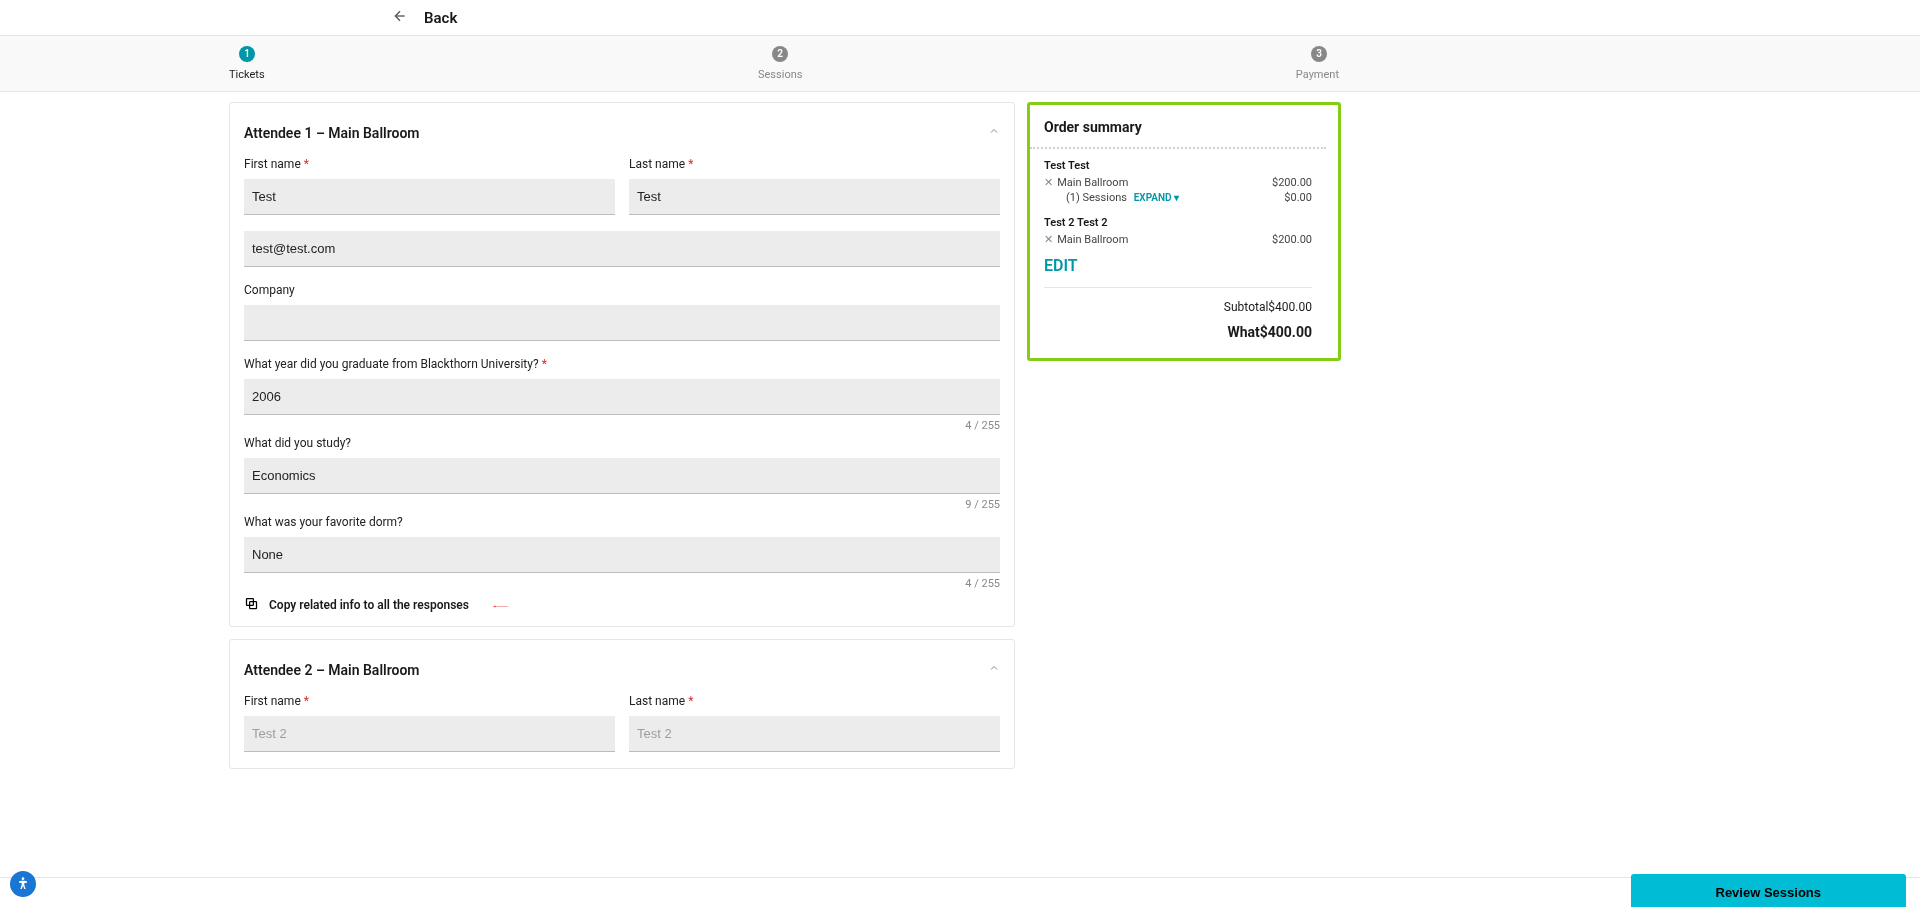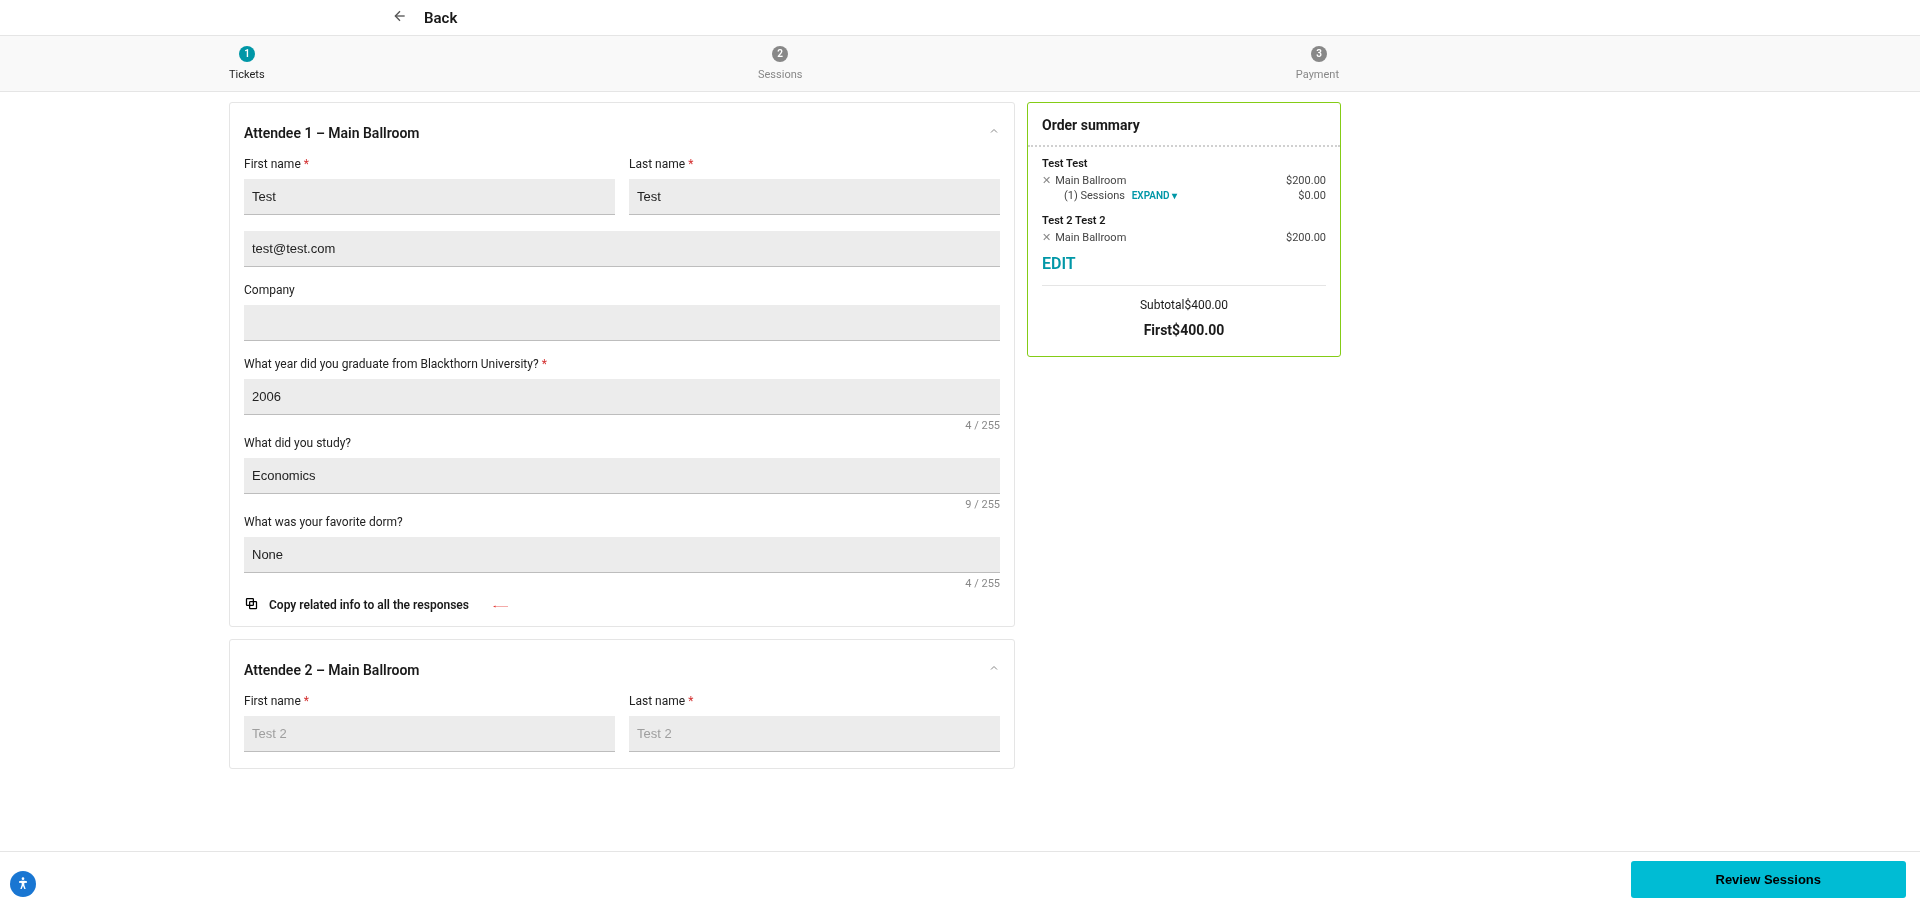--- a/index.html
+++ b/index.html
@@ -117,23 +117,23 @@
   .arrow-annot {
     position: relative;
     margin-left: 14px;
   }
   .arrow-annot svg { position: absolute; top: -6px; left: 0; }
   .right-col {
     width: 314px;
     margin-left: 0;
   }
   .summary-card {
-    border: 1px solid #84cc16;
+    border: 3px solid #84cc16;
     border-radius: 3px;
-    padding: 14px 14px 18px 14px;
+    padding: 14px 26px 18px 14px;
     background: #fff;
   }
   .summary-title { font-size: 14px; font-weight: 700; margin-bottom: 12px; }
   .dotted {
     border-top: 2px dotted #d0d0d0;
     margin: 0 -14px 10px -14px;
   }
   .sum-name { font-size: 11px; font-weight: 600; margin-bottom: 4px; }
   .sum-line {
     display: flex;
@@ -144,27 +144,27 @@
     margin-bottom: 2px;
   }
   .sum-line .left { display:flex; align-items:center; gap:4px; }
   .x-icon { color:#888; font-size:11px; }
   .sum-sub { padding-left: 22px; font-size: 11px; color: #444; display:flex; justify-content:space-between;}
   .expand { color: #0097a7; font-size: 10px; font-weight:600; cursor:pointer; margin-left:4px; }
   .expand-chev { color:#0097a7; font-size:10px; }
   .edit-link { color: #0097a7; font-size: 16px; font-weight:600; cursor:pointer; margin-top:8px; display:inline-block;}
   .sum-divider { border-top:1px solid #e5e5e5; margin:12px 0; }
   .sum-total-row {
-    display:flex; justify-content:center; font-size:12px; margin-bottom:10px;
+    display:flex; justify-content:flex-end; font-size:12px; margin-bottom:10px;
   }
   .sum-total-row.heavy { font-size:14px; font-weight:700; margin-bottom:0;}
   .footer-bar {
     position: fixed;
     bottom: 0; left:0; right:0;
-    height: 56px;
+    height: 30px;
     background: #fff;
     border-top: 1px solid #e5e5e5;
     display:flex;
     justify-content:flex-end;
     align-items:center;
     padding-right: 14px;
   }
   .review-btn {
     background: #00bcd4;
     color: #000;
@@ -356,21 +356,21 @@
       </div>
 
       <span class="edit-link">EDIT</span>
 
       <div class="sum-divider"></div>
       <div class="sum-total-row">
         <span>Subtotal</span>
         <span>$400.00</span>
       </div>
       <div class="sum-total-row heavy">
-        <span>First</span>
+        <span>What</span>
         <span>$400.00</span>
       </div>
     </div>
   </div>
 
 </div>
 </div>
 
 <div class="footer-bar">
   <button class="review-btn">Review Sessions</button>

